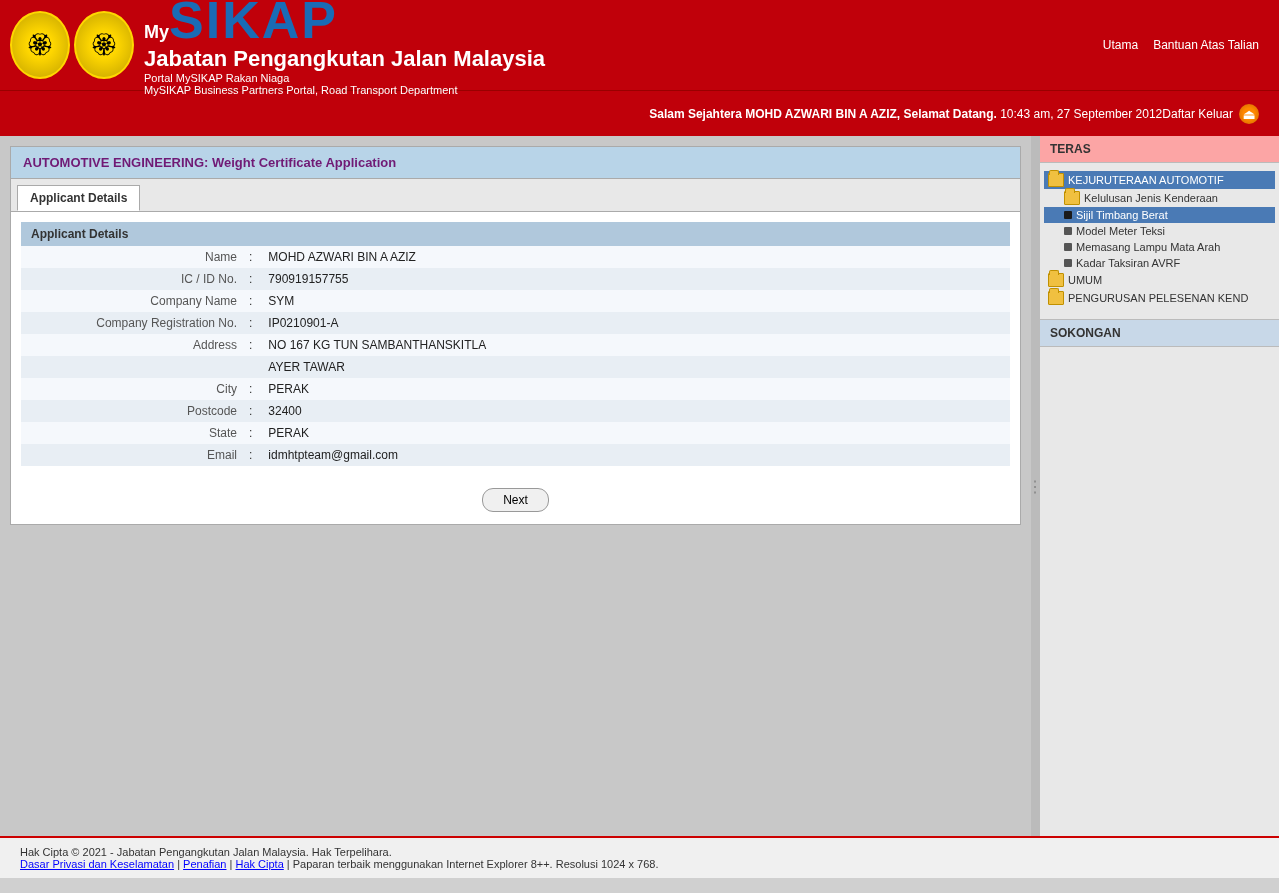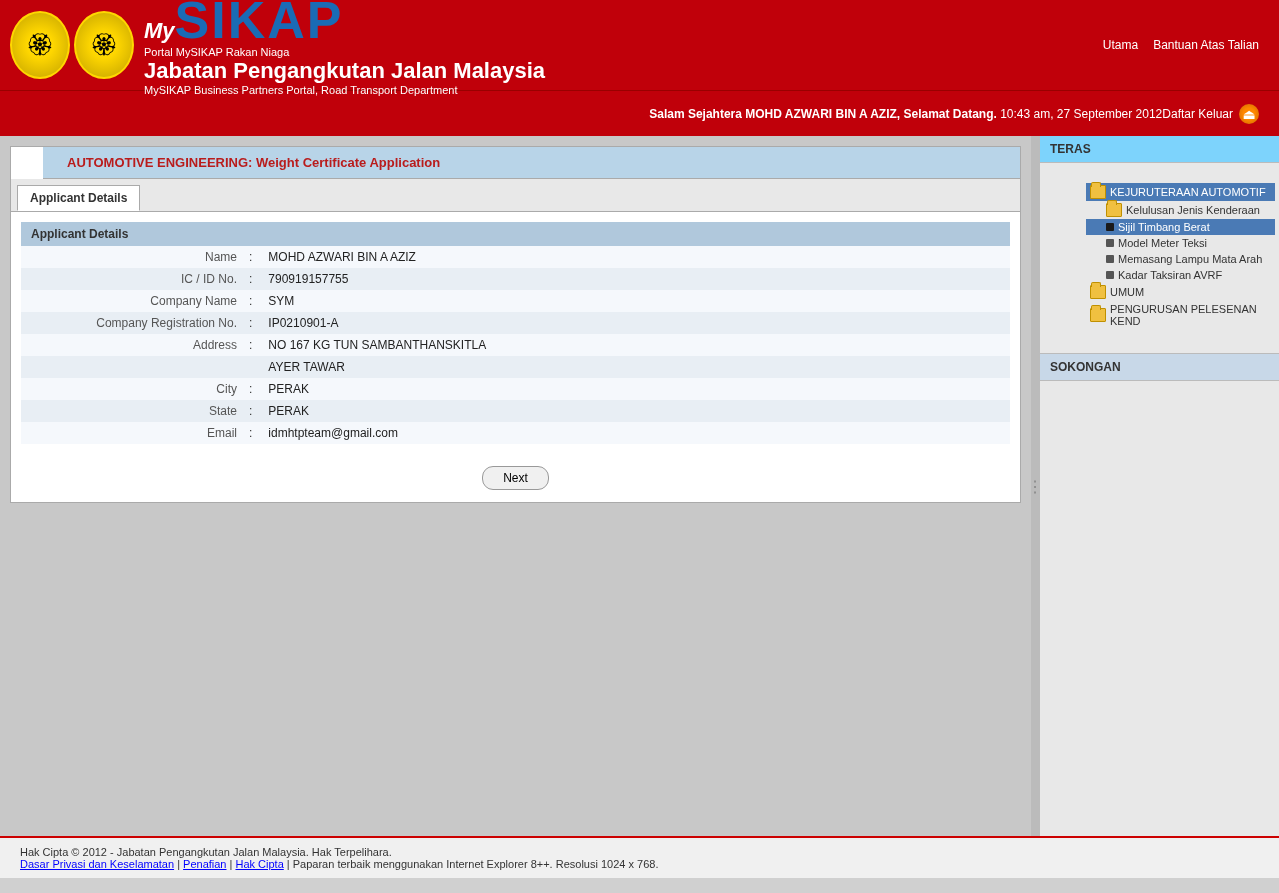--- a/index.html
+++ b/index.html
@@ -38,22 +38,21 @@
     #sikap-brand {
       display: flex;
       flex-direction: column;
       margin-left: 10px;
     }
     #sikap-title-row {
       display: flex;
       align-items: baseline;
     }
     #my-text {
-      font-size: 22px;
-      font-style: italic;
+      font-size: 18px;
       color: #fff;
       font-weight: bold;
     }
     #sikap-text {
       font-size: 52px;
       font-weight: bold;
       color: #1a6bb5;
       letter-spacing: 2px;
       line-height: 1;
     }
@@ -127,26 +126,25 @@
     }
 
     
     #form-container {
       background: #fff;
       border: 1px solid #aaa;
       padding: 0;
     }
     #form-title-bar {
       background: #b8d4e8;
-      padding: 8px 24px;
+      padding: 8px 12px;
       font-size: 13px;
       font-weight: bold;
-      color: #b91c1c;
+      color: #701a75;
       border-bottom: 1px solid #aaa;
-      margin-left: 32px;
     }
 
     
     #tabs-bar {
       padding: 6px 6px 0 6px;
       background: #e8e8e8;
       border-bottom: 1px solid #aaa;
     }
     .tab {
       display: inline-block;
@@ -222,30 +220,29 @@
     }
 
     
     #sidebar {
       width: 240px;
       background: #e8e8e8;
       border-left: 1px solid #bbb;
       padding: 0;
     }
     #sidebar-teras-header {
-      background: #7dd3fc;
+      background: #fca5a5;
       padding: 6px 10px;
       font-size: 12px;
       font-weight: bold;
       color: #333;
       border-bottom: 1px solid #bbb;
     }
     .sidebar-tree {
-      padding: 20px 4px;
-      margin-left: 42px;
+      padding: 8px 4px;
     }
     .tree-item {
       display: flex;
       align-items: center;
       padding: 2px 4px;
       cursor: pointer;
       font-size: 11px;
       color: #333;
     }
     .tree-item.selected {
@@ -357,22 +354,22 @@
   <div id="header-left">
     <div id="logo-emblems">
       <div class="emblem-circle">🏵</div>
       <div class="emblem-circle">🏵</div>
     </div>
     <div id="sikap-brand">
       <div id="sikap-title-row">
         <span id="my-text">My</span>
         <span id="sikap-text">SIKAP</span>
       </div>
+      <div id="dept-name">Jabatan Pengangkutan Jalan Malaysia</div>
       <div id="portal-text">Portal MySIKAP Rakan Niaga</div>
-      <div id="dept-name">Jabatan Pengangkutan Jalan Malaysia</div>
       <div id="dept-subtitle">MySIKAP Business Partners Portal, Road Transport Department</div>
     </div>
   </div>
   <div id="header-right">
     <span class="header-link">Utama</span>
     <span class="header-link">Bantuan Atas Talian</span>
   </div>
 </div>
 
 <div id="nav-bar">
@@ -429,20 +426,25 @@
             <td class="label"></td>
             <td class="colon"></td>
             <td class="value">AYER TAWAR</td>
           </tr>
           <tr>
             <td class="label">City</td>
             <td class="colon">:</td>
             <td class="value">PERAK</td>
           </tr>
           <tr>
+            <td class="label">Postcode</td>
+            <td class="colon">:</td>
+            <td class="value">32400</td>
+          </tr>
+          <tr>
             <td class="label">State</td>
             <td class="colon">:</td>
             <td class="value">PERAK</td>
           </tr>
           <tr>
             <td class="label">Email</td>
             <td class="colon">:</td>
             <td class="value">idmhtpteam@gmail.com</td>
           </tr>
         </tbody>
@@ -501,21 +503,21 @@
         <span class="folder-icon"></span>
         <span class="tree-label">PENGURUSAN PELESENAN KEND</span>
       </div>
     </div>
 
     <div id="sidebar-sokongan-header">SOKONGAN</div>
   </div>
 </div>
 
 <div id="footer">
-  <div>Hak Cipta © 2012 - Jabatan Pengangkutan Jalan Malaysia. Hak Terpelihara.</div>
+  <div>Hak Cipta © 2021 - Jabatan Pengangkutan Jalan Malaysia. Hak Terpelihara.</div>
   <div id="footer-links">
     <a>Dasar Privasi dan Keselamatan</a>
     <span> | </span>
     <a>Penafian</a>
     <span> | </span>
     <a>Hak Cipta</a>
     <span>| Paparan terbaik menggunakan Internet Explorer 8++. Resolusi 1024 x 768.</span>
   </div>
 </div>
 

